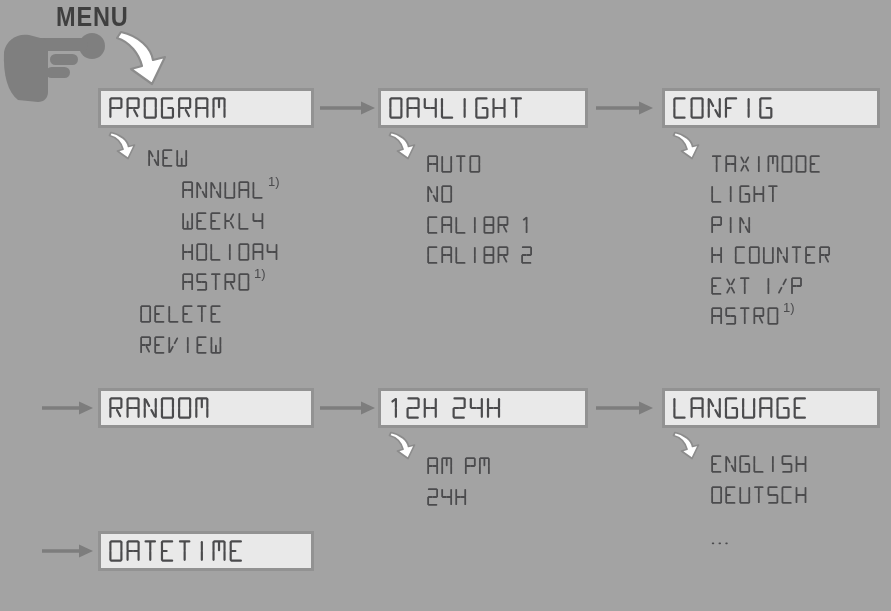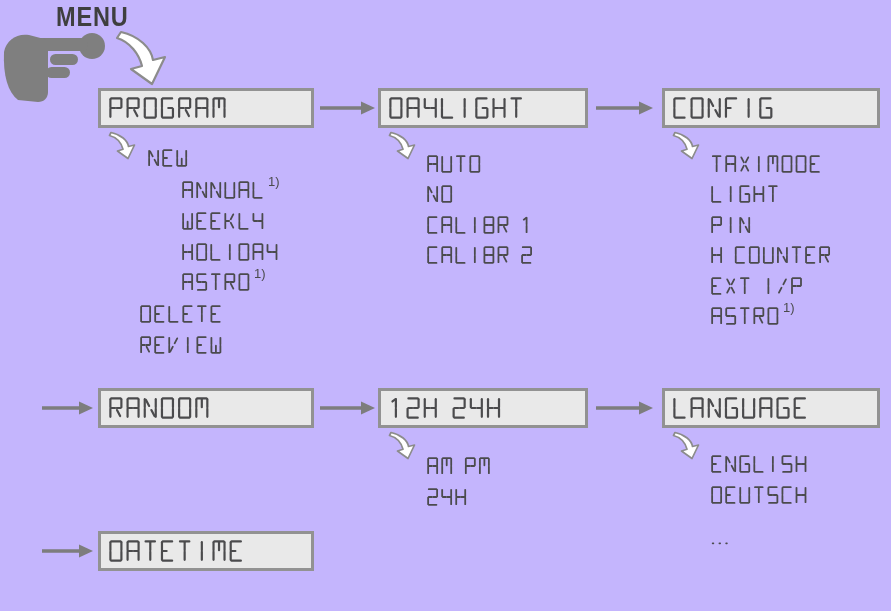--- a/index.html
+++ b/index.html
@@ -1,16 +1,16 @@
 <!DOCTYPE html>
 <html><head>
 <meta charset="utf-8">
 <style>
   html,body{margin:0;padding:0;background:#fff;font-family:"Liberation Sans",sans-serif;}
-  .stage{position:relative;width:891px;height:611px;background:#c4b5fd;overflow:hidden;}
+  .stage{position:relative;width:891px;height:611px;background:#a3a3a3;overflow:hidden;}
   .bg{position:absolute;left:0;top:0;}
   .menu-label{position:absolute;left:56px;top:1px;font-size:28px;font-weight:bold;
     letter-spacing:1px;color:#3f3f3f;transform:scaleX(.84);transform-origin:0 0;}
   .hand{position:absolute;left:2px;top:26px;}
   .hand *{fill:#7f7f7f;}
   .bigcurve{position:absolute;}
   .bigcurve path{fill:#ffffff;stroke:#8c8c8c;stroke-width:2.2;stroke-linejoin:round;}
   .lcdbox{position:absolute;height:40px;box-sizing:border-box;background:#e9e9e9;
     border:3px solid #929292;padding:6px 0 0 8px;overflow:hidden;}
   .swoosh{position:absolute;}

